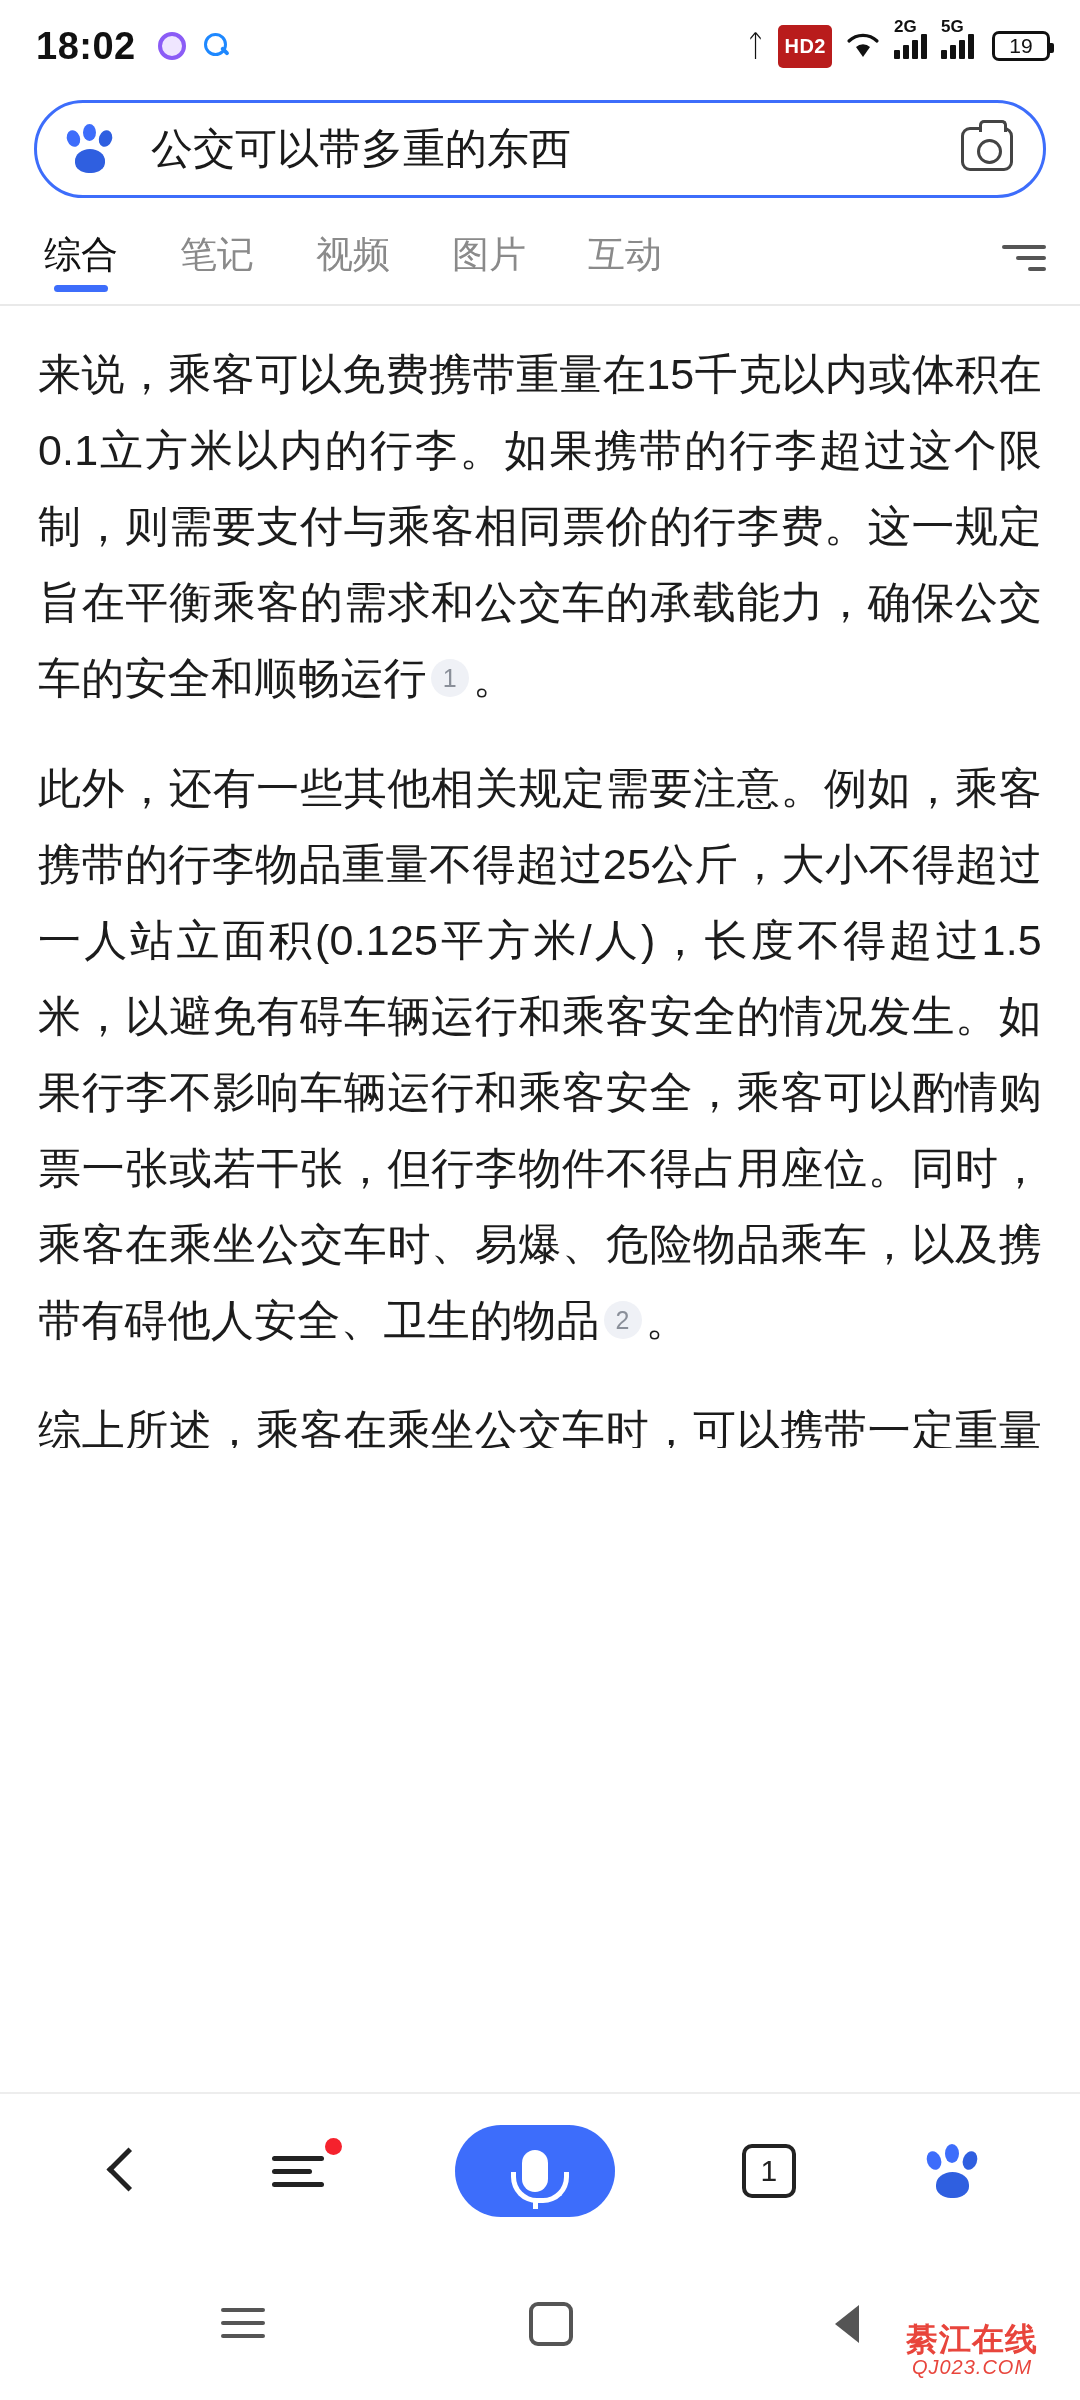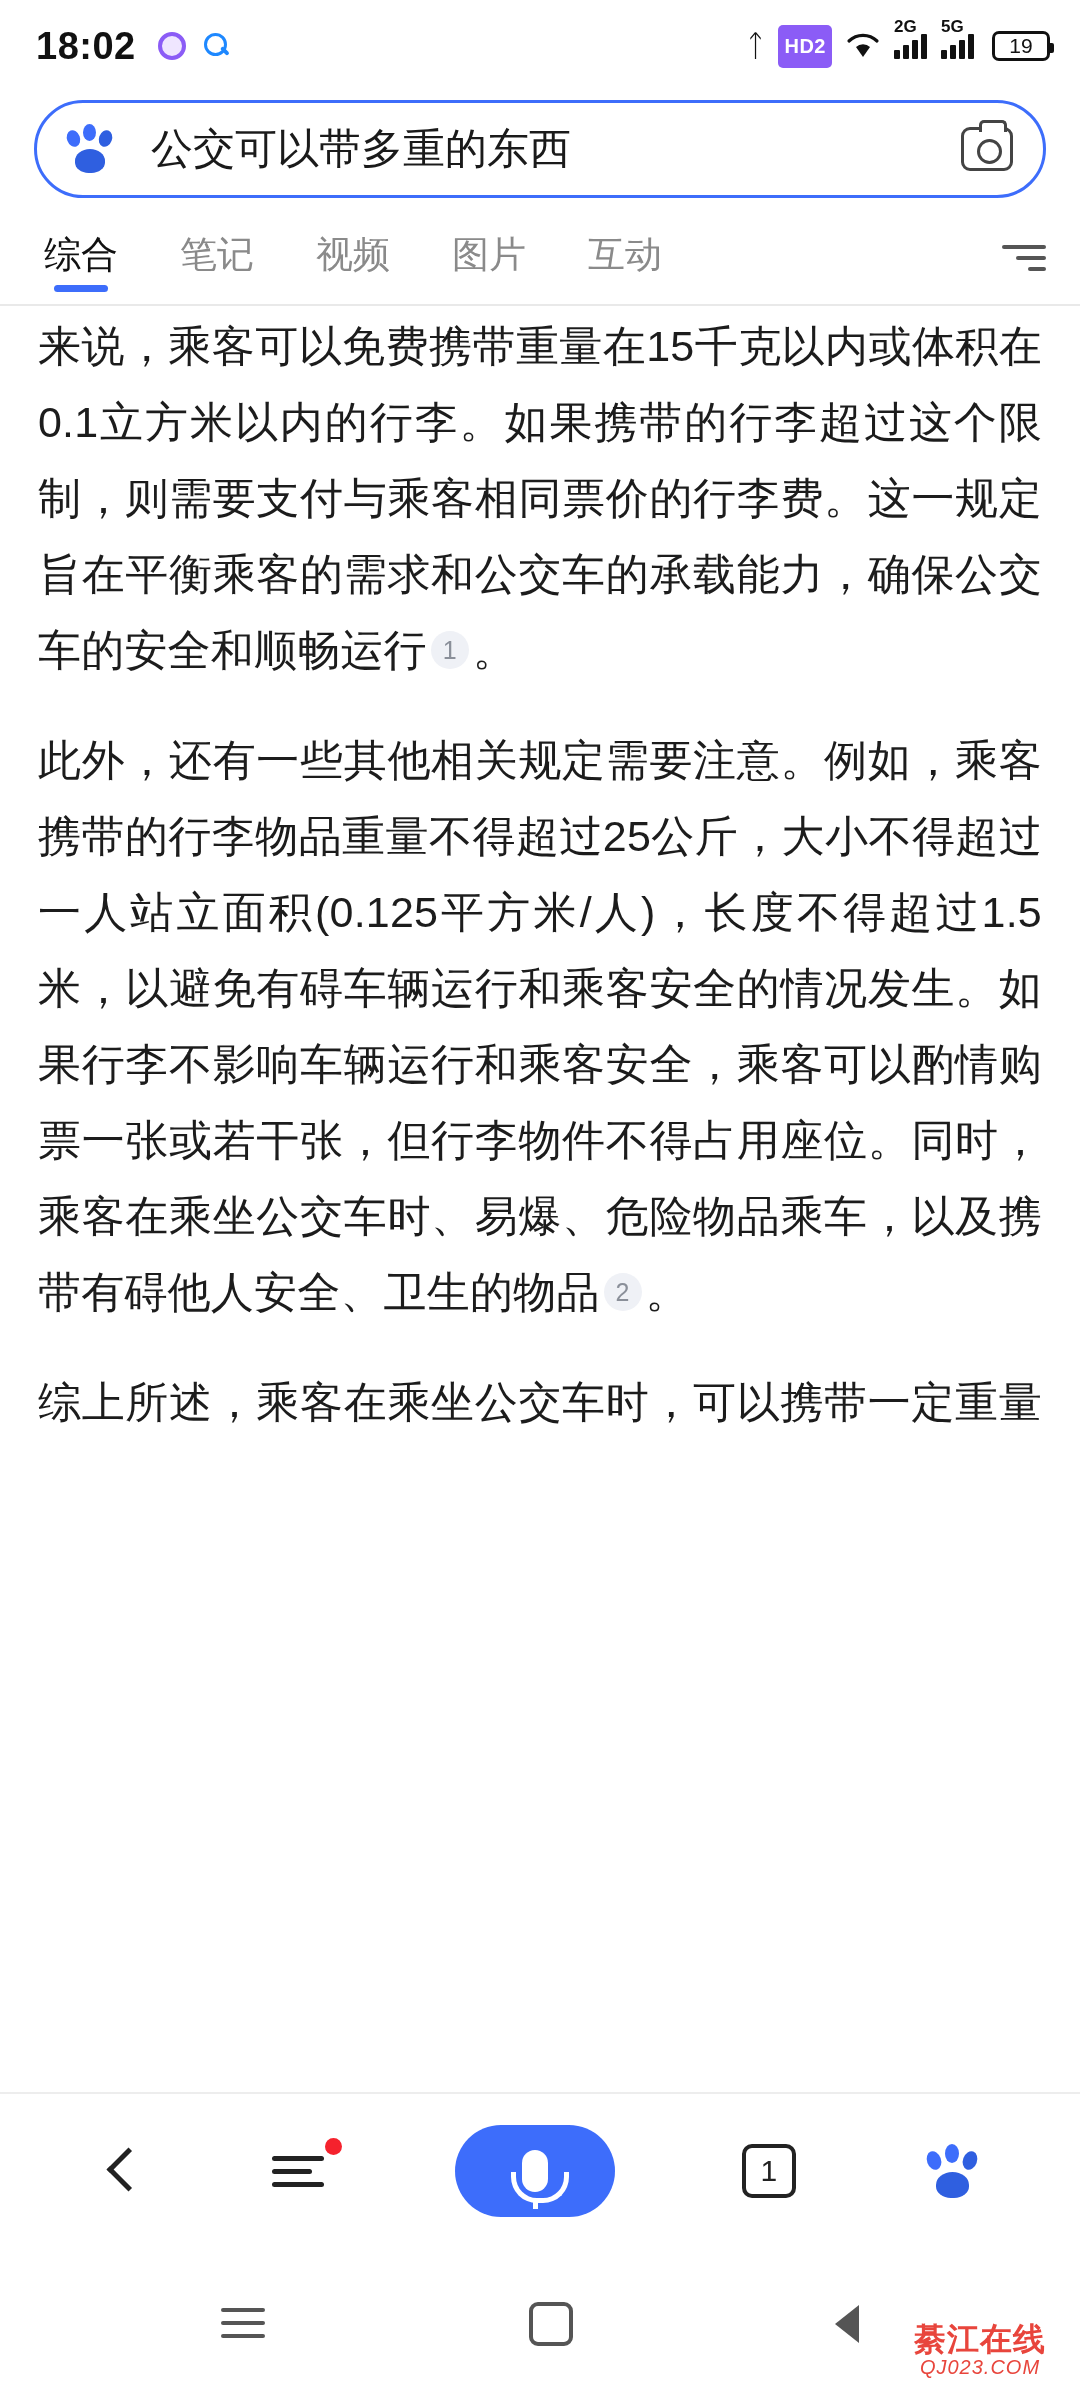--- a/index.html
+++ b/index.html
@@ -64,21 +64,21 @@
     position: absolute;
     right: 30px;
     top: 0;
     height: 92px;
     display: flex;
     align-items: center;
     gap: 14px;
   }
   .bt-icon { font-size: 30px; color: #111; line-height: 1; }
   .hd-badge {
-    background: #8b5cf6;
+    background: #b91c1c;
     color: #fff;
     font-size: 20px;
     padding: 10px 6px;
     border-radius: 5px;
     font-weight: 700;
     letter-spacing: 0.5px;
   }
   .wifi-icon {
     width: 34px; height: 26px;
     position: relative;
@@ -226,21 +226,21 @@
   .fl3 { width: 18px; top: 26px; }
 
   .divider {
     height: 2px;
     background: #e9e9e9;
     width: 100%;
   }
 
   
   .content {
-    padding: 2px 38px 0 38px;
+    padding: 30px 38px 0 38px;
     height: 1142px;
     overflow: hidden;
     position: relative;
   }
   .para {
     font-size: 43px;
     line-height: 76px;
     color: #1c1c1c;
     margin-bottom: 34px;
     text-align: justify;
@@ -386,21 +386,21 @@
     border-radius: 9px;
   }
   .sys-back {
     width: 0; height: 0;
     border-right: 24px solid #555;
     border-top: 19px solid transparent;
     border-bottom: 19px solid transparent;
   }
   .watermark {
     position: absolute;
-    right: 34px;
+    right: 42px;
     bottom: 22px;
     text-align: center;
     line-height: 1.05;
   }
   .watermark .wm-main {
     font-size: 32px;
     color: #e8453c;
     font-weight: 700;
     letter-spacing: 1px;
   }

